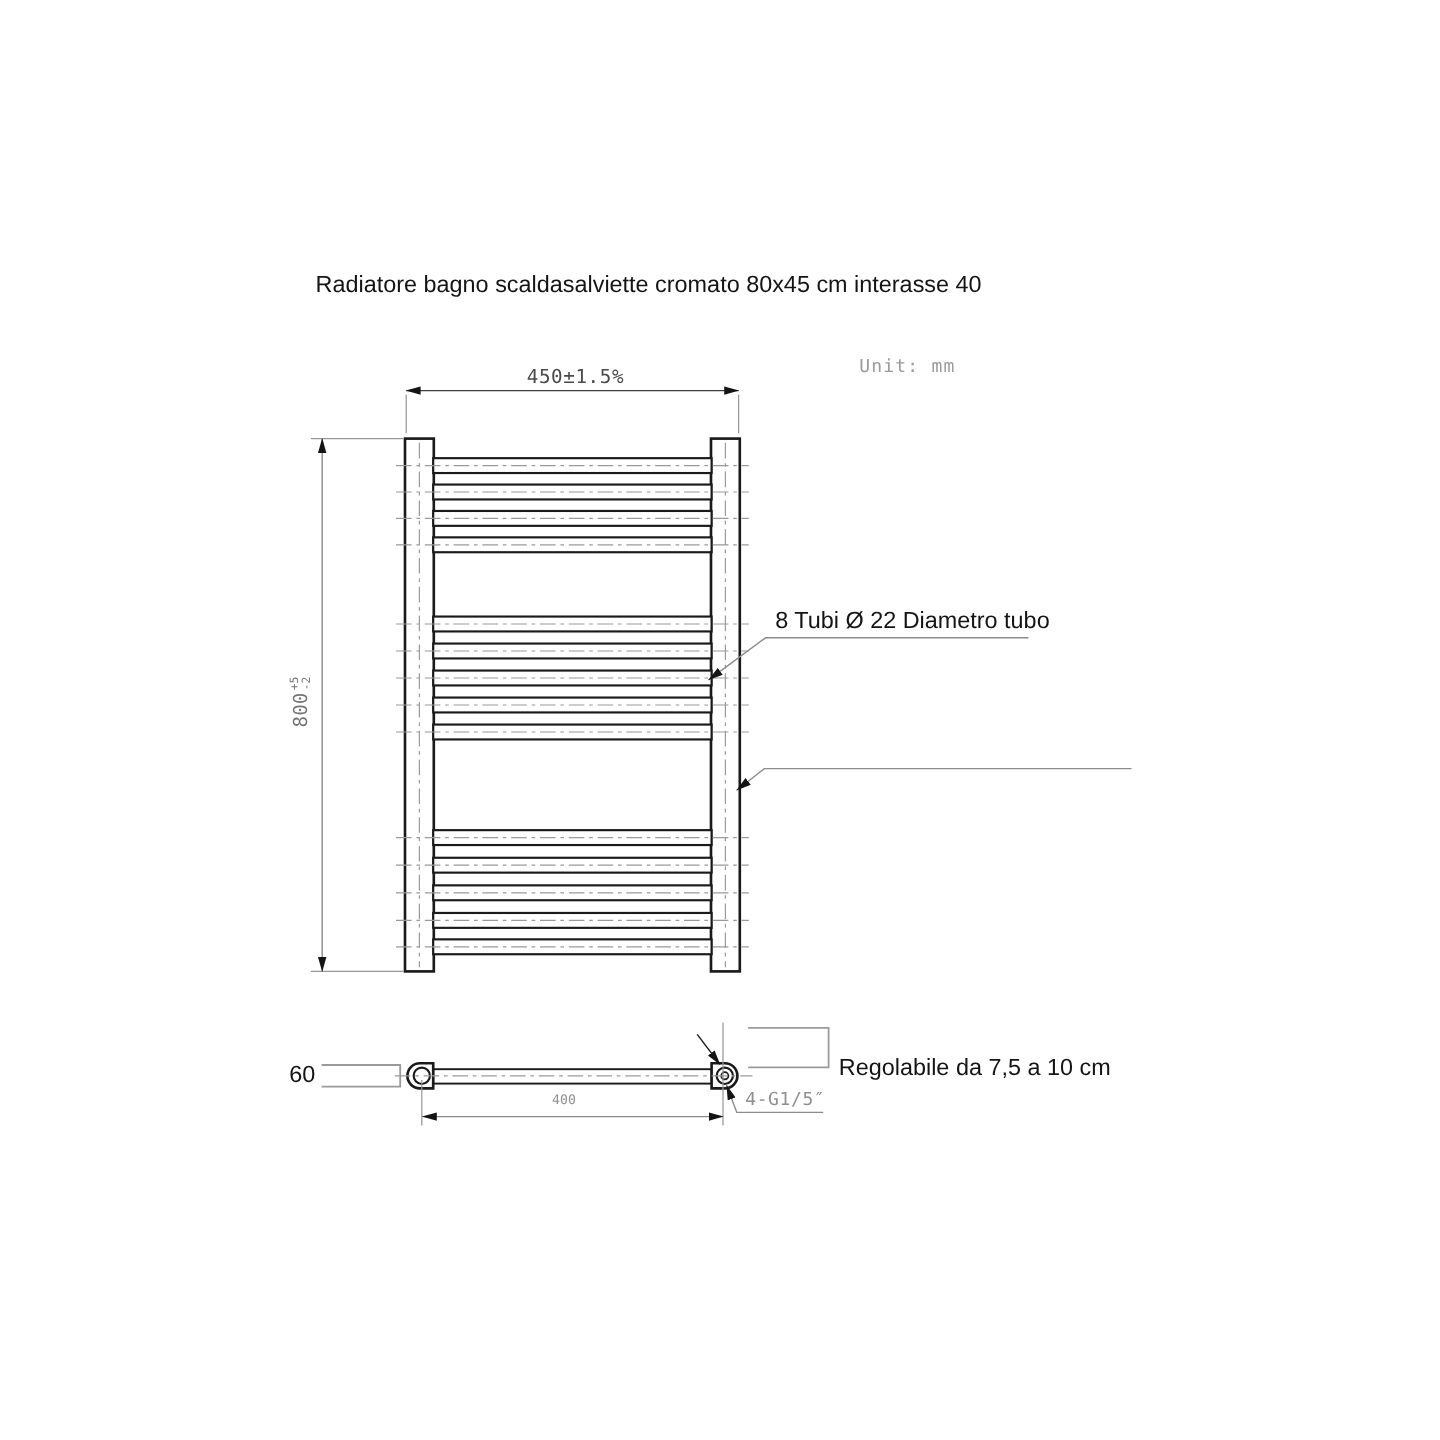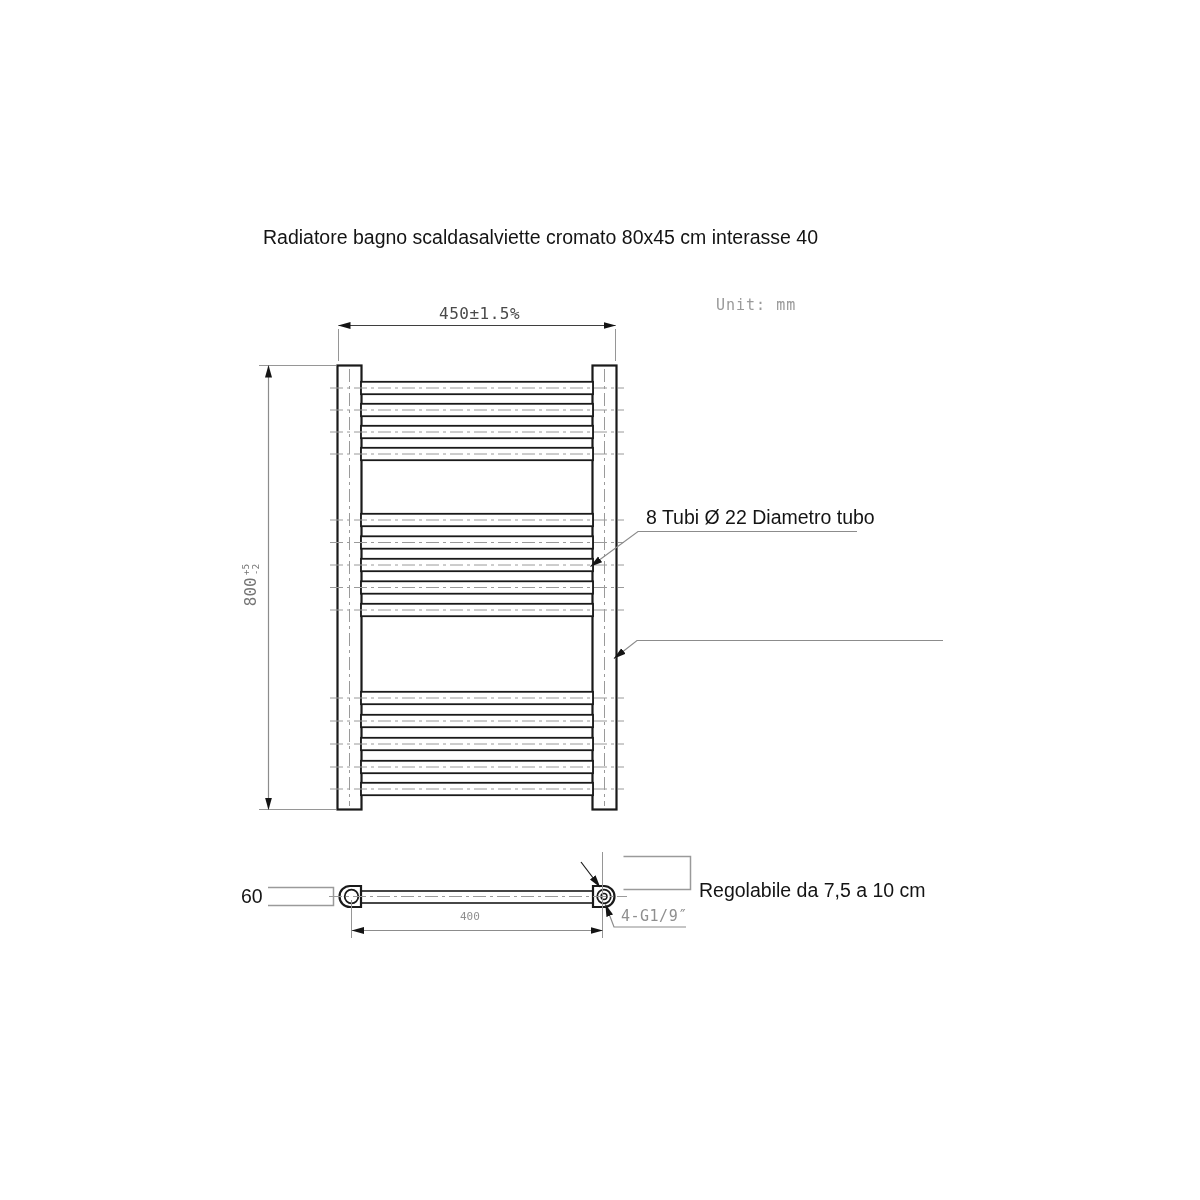--- a/index.html
+++ b/index.html
@@ -142,17 +142,17 @@
     </span>
   </div>
 
   <div class="t ttubes">8 Tubi Ø 22 Diametro tubo</div>
 
 
   <div class="t t30">60</div>
 
   <div class="t cad t400">400</div>
 
-  <div class="t cad tg12">4-G1/9″</div>
+  <div class="t cad tg12">4-G1/5″</div>
 
   <div class="t treg">Regolabile da 7,5 a 10 cm</div>
 
 </div>
 
 </body></html>

